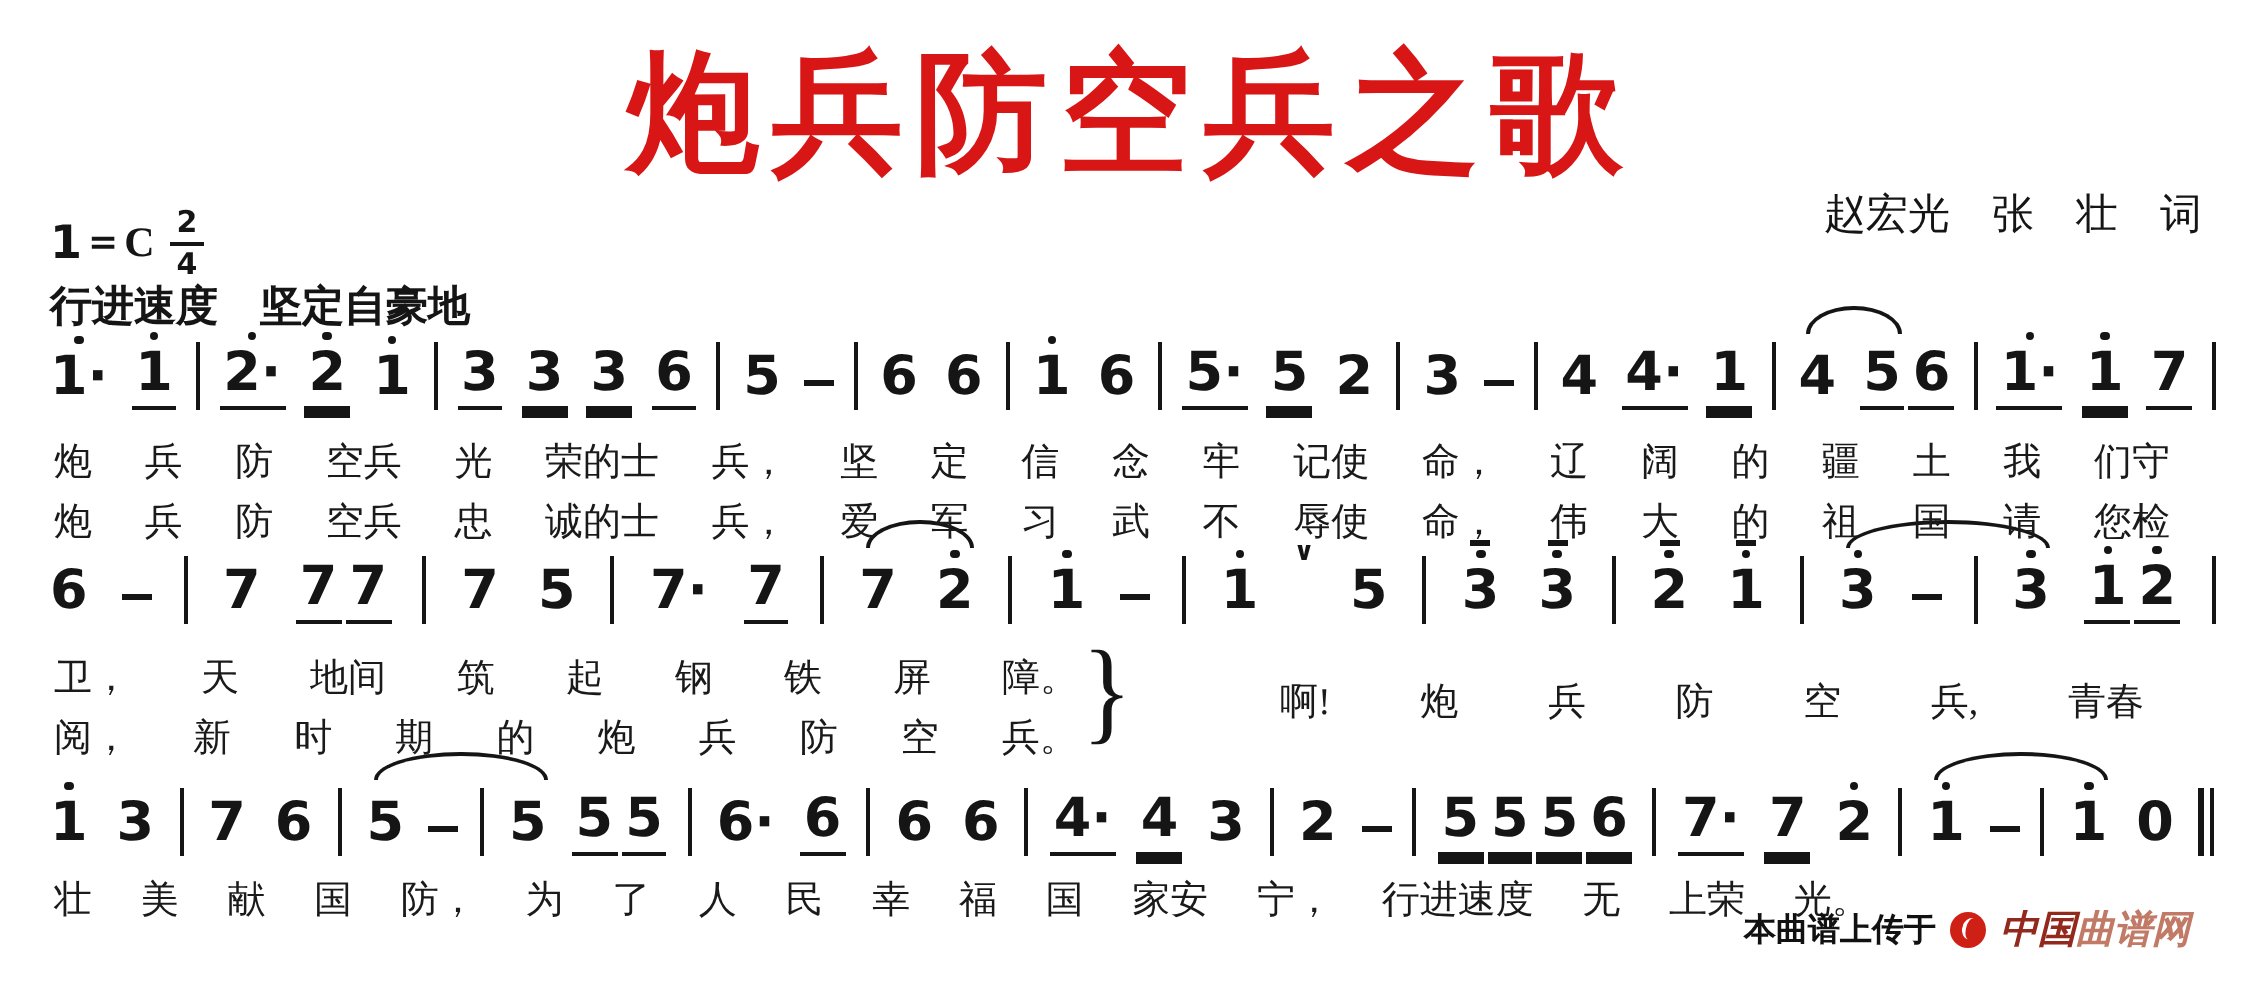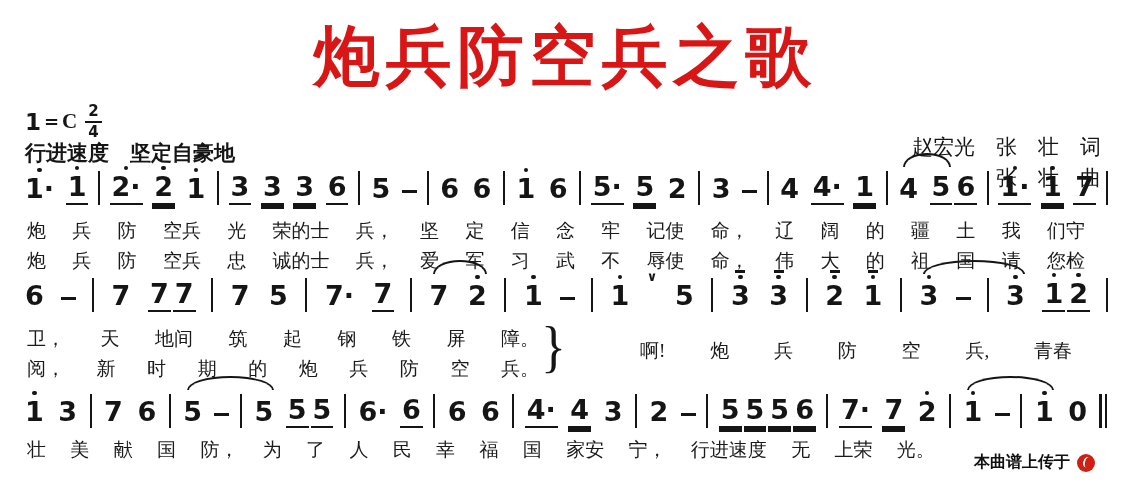--- a/index.html
+++ b/index.html
@@ -6,21 +6,21 @@
   .page{position:relative;width:1131px;height:491px;background:#fff;overflow:hidden;
         font-family:"Liberation Serif",serif;color:#151515;}
 
   
   .title{position:absolute;left:0;top:12px;width:100%;text-align:center;
          font-size:66px;font-weight:bold;letter-spacing:6px;color:#d81616;
          font-family:"Liberation Serif",serif;}
 
   
   .credits{position:absolute;right:30px;top:92px;text-align:right;
-           font-size:21px;line-height:31px;margin-top:40px;}
+           font-size:21px;line-height:31px;}
 
   
   .keysig{position:absolute;left:25px;top:103px;display:flex;align-items:center;
           font-weight:bold;font-family:"DejaVu Sans",sans-serif;}
   .keysig .do{font-size:23px;}
   .keysig .eq{font-size:18px;margin:0 3px;}
   .keysig .tonic{font-size:21px;font-family:"Liberation Serif",serif;}
   .meter{display:inline-block;text-align:center;font-size:15px;line-height:1.1;
          margin-left:8px;font-weight:bold;}
   .meter .num{display:block;border-bottom:2px solid #151515;padding:0 3px 1px;}
@@ -72,21 +72,20 @@
 </style>
 </head>
 <body>
 
 <div class="page">
 
   <div class="title">炮兵防空兵之歌</div>
 
   <div class="credits">
     <div>赵宏光　张　壮　词</div>
-    <div>张　壮　曲</div>
   </div>
 
   <div class="keysig">
     <span class="do">1</span>
     <span class="eq">=</span>
     <span class="tonic">C</span>
     <span class="meter">
       <span class="num">2</span>
       <span class="den">4</span>
     </span>
@@ -604,15 +603,18 @@
       <span>宁，</span>
       <span>行进速度</span>
       <span>无</span>
       <span>上荣</span>
       <span>光。</span>
     </div>
 
   <div class="footer">
     <span class="upl">本曲谱上传于</span>
     <span class="logo"></span>
+    <span>
+      <span class="site-b">中国</span><span class="site-l">曲谱网</span>
+    </span>
   </div>
 
 </div>
 
 </body></html>

